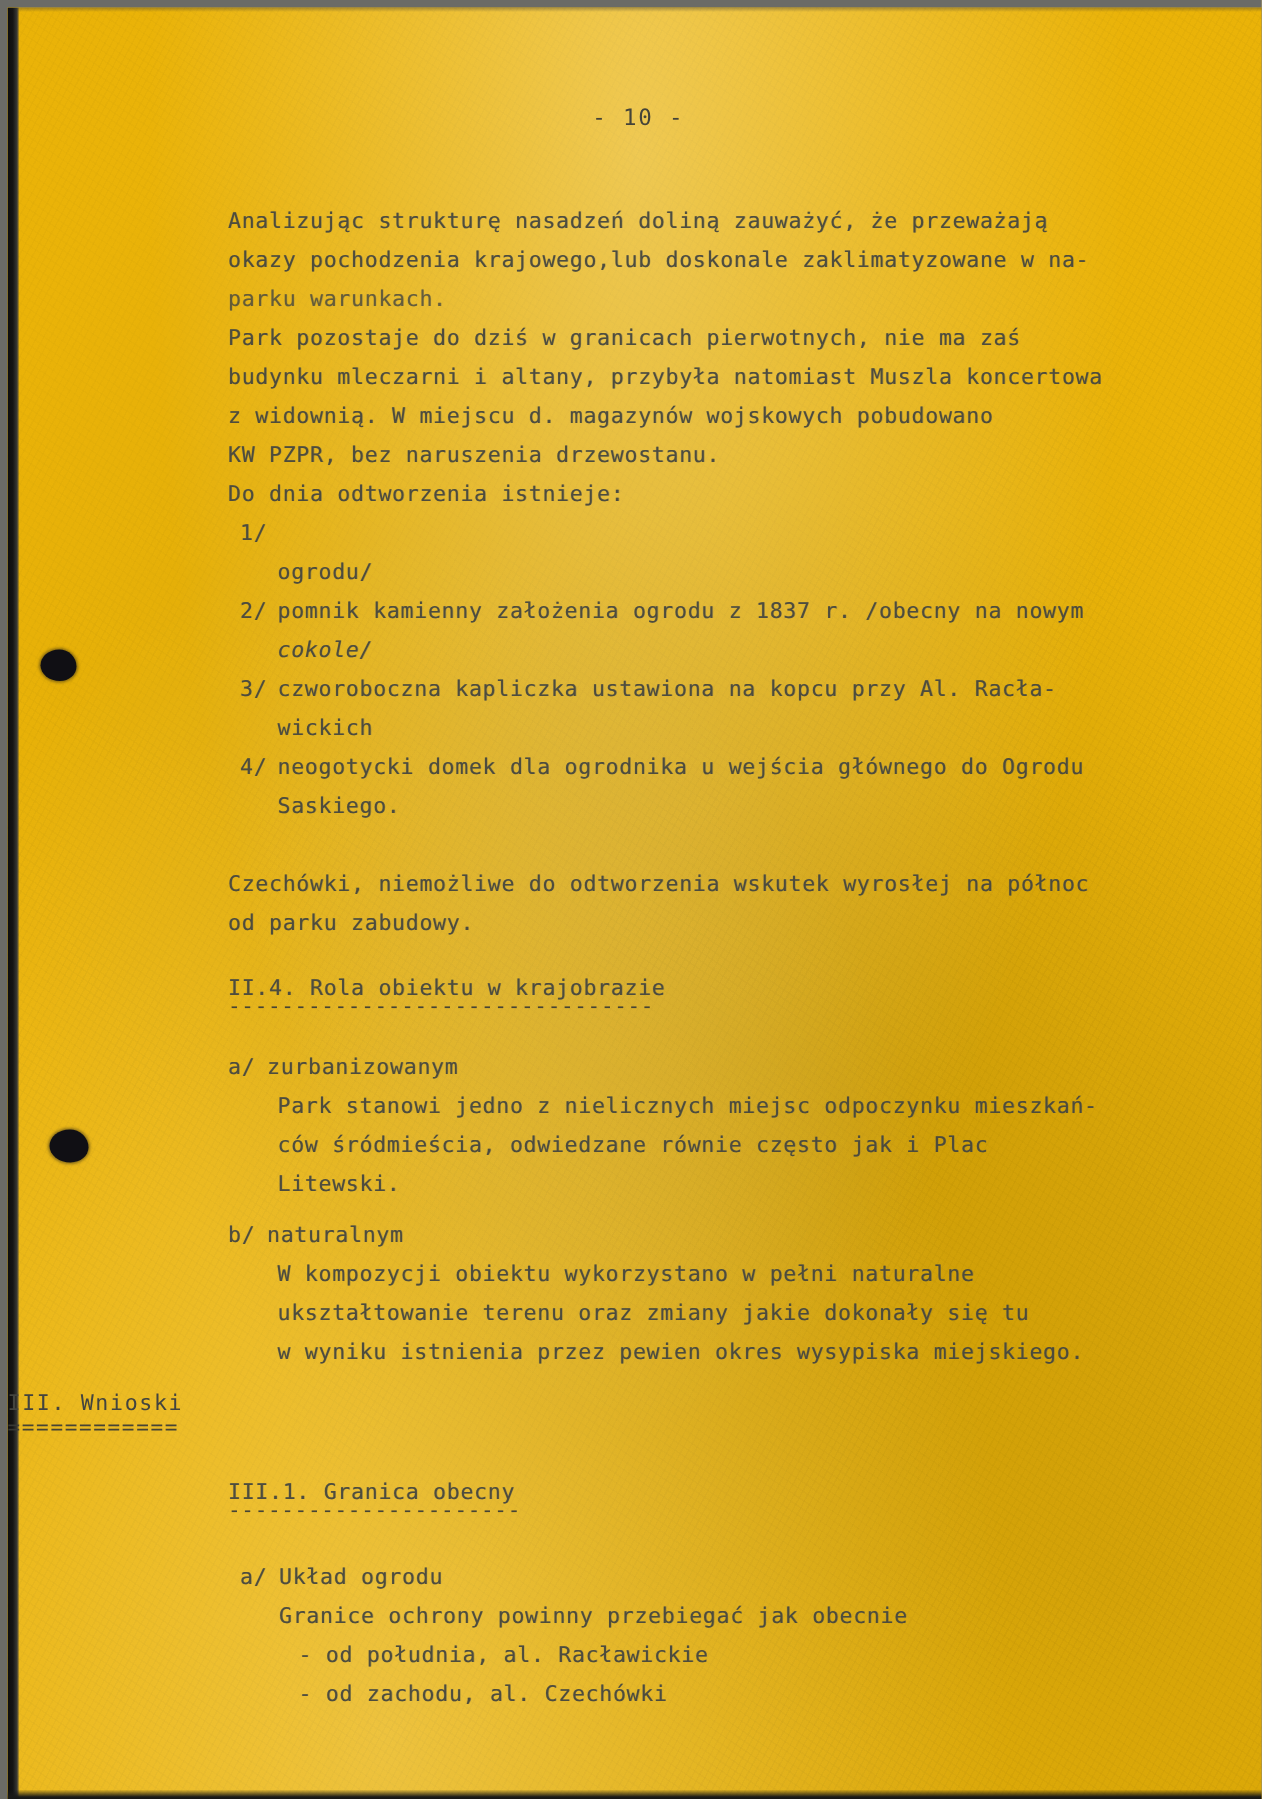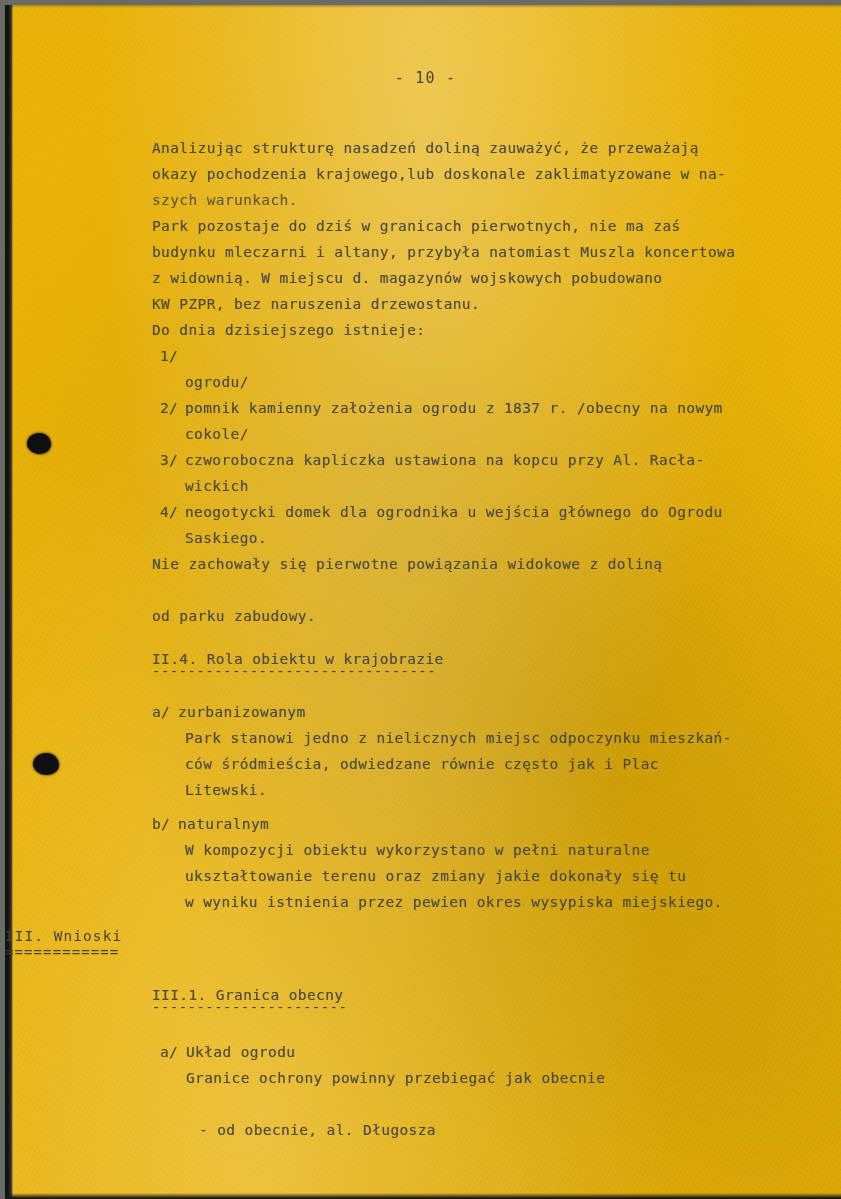--- a/index.html
+++ b/index.html
@@ -136,45 +136,45 @@
 
   <div class="punch p1"></div>
   <div class="punch p2"></div>
 
   <div class="text-layer">
 
     <div class="pageno">- 10 -</div>
 
     <div class="line" style="left:147px; top:130px;">Analizując strukturę nasadzeń doliną zauważyć, że przeważają</div>
     <div class="line" style="left:147px; top:156px;text-align:right;">okazy pochodzenia krajowego,lub doskonale zaklimatyzowane w na-</div>
-    <div class="line faded" style="left:147px; top:182px;">szych warunkach.</div>
+    <div class="line faded" style="left:147px; top:182px;">parku warunkach.</div>
 
     <div class="line" style="left:147px; top:208px;">Park pozostaje do dziś w granicach pierwotnych, nie ma zaś</div>
     <div class="line" style="left:147px; top:260px;">z widownią. W miejscu d. magazynów wojskowych pobudowano</div>
     <div class="line" style="left:147px; top:234px;">budynku mleczarni i altany, przybyła natomiast Muszla koncertowa</div>
     <div class="line" style="left:147px; top:286px;">KW PZPR, bez naruszenia drzewostanu.</div>
 
-    <div class="line" style="left:147px; top:312px;">Do dnia dzisiejszego istnieje:</div>
+    <div class="line" style="left:147px; top:312px;">Do dnia odtworzenia istnieje:</div>
 
     <div class="line" style="left:155px; top:338px;">1/</div>
     <div class="line" style="left:180px; top:364px;">ogrodu/</div>
 
     <div class="line" style="left:155px; top:390px;">2/</div>
     <div class="line" style="left:180px; top:390px;">pomnik kamienny założenia ogrodu z 1837 r. /obecny na nowym</div>
-    <div class="line" style="left:180px; top:416px;">cokole/</div>
+    <div class="line" style="left:180px; top:416px;font-style:italic;">cokole/</div>
 
     <div class="line" style="left:155px; top:442px;">3/</div>
     <div class="line" style="left:180px; top:442px;">czworoboczna kapliczka ustawiona na kopcu przy Al. Racła-</div>
     <div class="line" style="left:180px; top:468px;">wickich</div>
 
     <div class="line" style="left:155px; top:494px;">4/</div>
     <div class="line" style="left:180px; top:494px;">neogotycki domek dla ogrodnika u wejścia głównego do Ogrodu</div>
     <div class="line" style="left:180px; top:520px;">Saskiego.</div>
 
-    <div class="line" style="left:147px; top:546px;">Nie zachowały się pierwotne powiązania widokowe z doliną</div>
+    <div class="line" style="left:147px; top:572px;">Czechówki, niemożliwe do odtworzenia wskutek wyrosłej na północ</div>
     <div class="line" style="left:147px; top:598px;">od parku zabudowy.</div>
 
     <div class="line" style="left:147px; top:641px;">II.4. Rola obiektu w krajobrazie</div>
     <div class="rule" style="left:147px; top:653px;">--------------------------------</div>
 
     <div class="line" style="left:147px; top:694px;">a/</div>
     <div class="line" style="left:173px; top:694px;">zurbanizowanym</div>
     <div class="line" style="left:180px; top:720px;">Park stanowi jedno z nielicznych miejsc odpoczynku mieszkań-</div>
     <div class="line" style="left:180px; top:746px;">ców śródmieścia, odwiedzane równie często jak i Plac</div>
     <div class="line" style="left:180px; top:772px;">Litewski.</div>
@@ -187,16 +187,17 @@
 
     <div class="center-head" style="top:918px; letter-spacing:1.1px;">III. Wnioski</div>
     <div class="center-head rule" style="top:934px; letter-spacing:1.1px;">============</div>
 
     <div class="line" style="left:147px; top:977px;">III.1. Granica obecny</div>
     <div class="rule" style="left:147px; top:989px;">----------------------</div>
 
     <div class="line" style="left:155px; top:1034px;">a/</div>
     <div class="line" style="left:181px; top:1034px;text-align:center;">Układ ogrodu</div>
     <div class="line" style="left:181px; top:1060px;">Granice ochrony powinny przebiegać jak obecnie</div>
-    <div class="line" style="left:194px; top:1112px;">- od obecnie, al. Długosza</div>
+    <div class="line" style="left:194px; top:1086px;">- od południa, al. Racławickie</div>
+    <div class="line" style="left:194px; top:1112px;">- od zachodu, al. Czechówki</div>
 
   </div>
 </div>
 
 </body></html>

